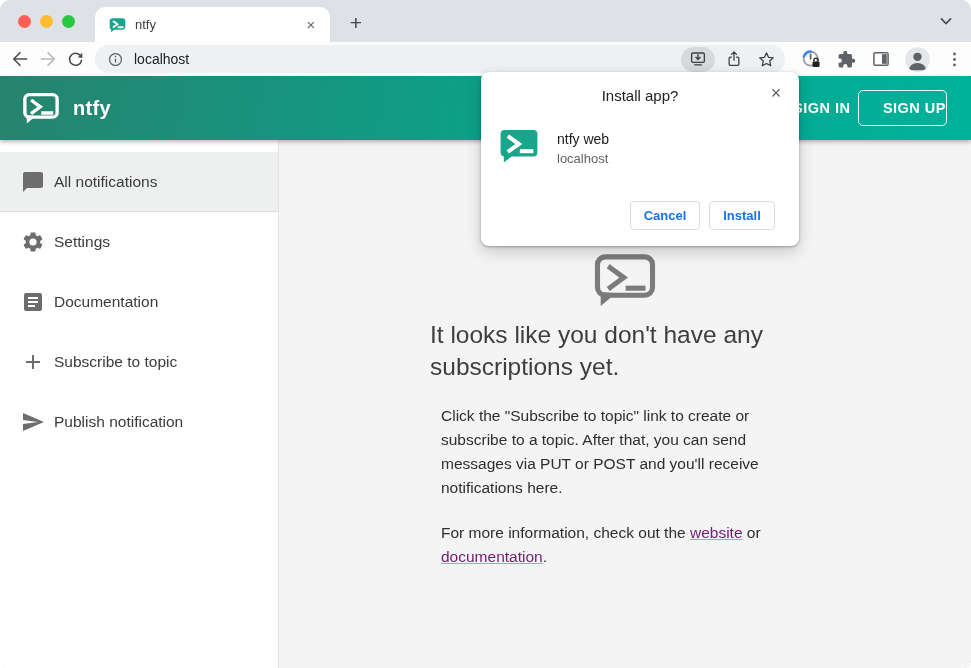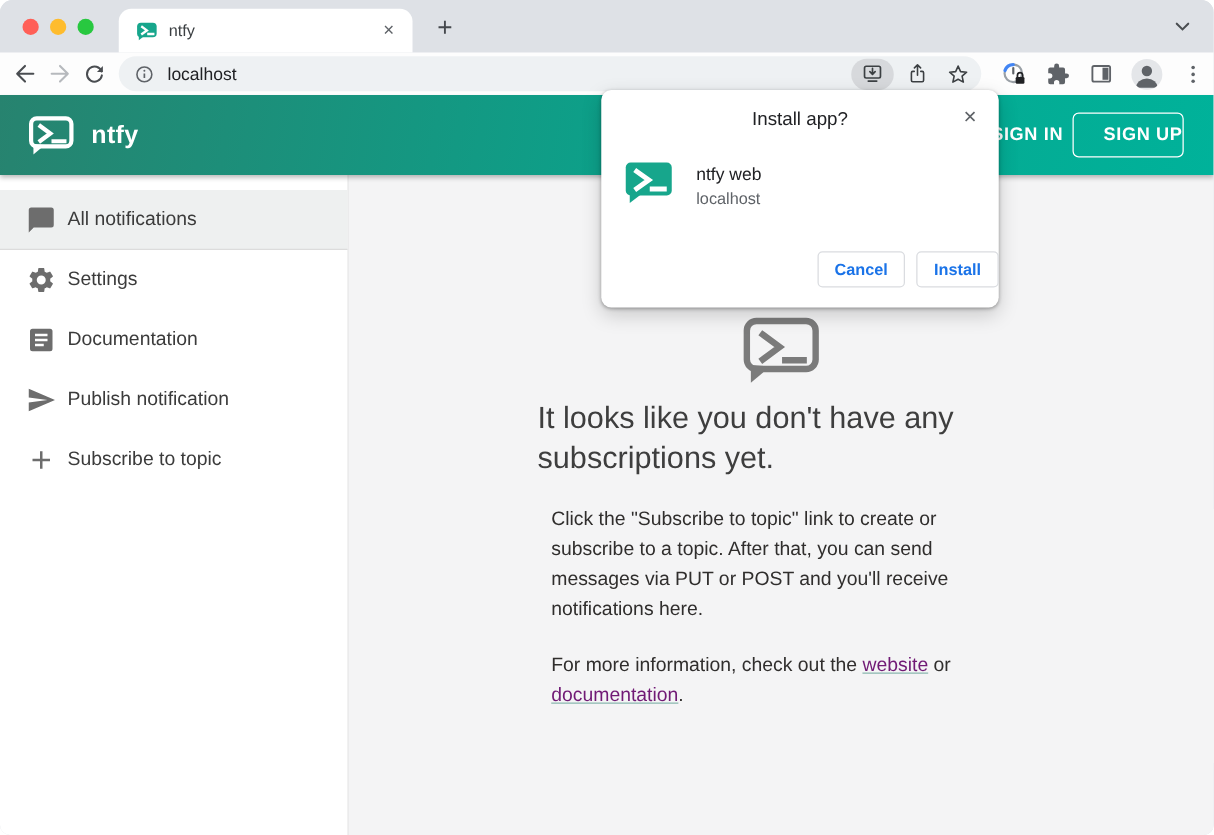--- a/index.html
+++ b/index.html
@@ -52,21 +52,21 @@
   .signin-btn { position:absolute; left:787px; top:50%; transform:translateY(-50%); background:transparent;
                 border:none; color:#fff; font-size:14.5px; font-weight:bold; letter-spacing:0.5px;
                 cursor:pointer; padding:8px 6px; }
   .signup-btn { position:absolute; left:858px; top:14px; width:89px; height:36px; background:transparent;
                 border:1.5px solid #fff; border-radius:5px; color:#fff; font-size:14.5px; font-weight:bold;
                 letter-spacing:0.5px; cursor:pointer;text-align:right; }
 
   
   .content { position:absolute; top:140px; left:0; right:0; bottom:0; display:flex; }
   .sidebar { width:279px; background:#fff; border-right:1px solid #e3e3e3; padding-top:12px; }
-  .side-item { height:48px; display:flex; align-items:center; padding-left:21px; cursor:pointer; }
+  .side-item { height:60px; display:flex; align-items:center; padding-left:21px; cursor:pointer; }
   .side-item.selected { background:#eef0f0; border-bottom:1px solid #dcdcdc; }
   .side-icon { width:24px; height:24px; flex:0 0 auto; }
   .side-label { font-size:15.5px; color:#3b3b3b; margin-left:9px; }
 
   .main { flex:1; background:#f4f4f5; display:flex; flex-direction:column; align-items:center;
           padding-top:112px; }
   .empty-logo { width:64px; height:57px; }
   .headline { width:390px; text-align:left; font-size:24.5px; line-height:32px; color:#3e3e3e;
               margin-top:10px; font-weight:400; }
   .para { width:368px; font-size:15.5px; line-height:24px; color:#302e2d; margin-top:21px; text-align:left; }
@@ -78,21 +78,21 @@
             border-radius:8px; box-shadow:0 1px 3px rgba(0,0,0,0.3), 0 6px 16px rgba(0,0,0,0.18);
             z-index:60; padding:15px 16px; }
   .dialog-title { font-size:15px; color:#202124; font-weight:400;text-align:center; }
   .dialog-close { position:absolute; top:10px; right:12px; width:22px; height:22px; border:none;
                   background:transparent; color:#5f6368; font-size:18px; line-height:22px; cursor:pointer; }
   .dialog-app { display:flex; align-items:flex-start; margin-top:24px; }
   .dialog-app-icon { width:40px; height:36px; flex:0 0 auto; margin-left:2px; }
   .dialog-app-meta { margin-left:18px; padding-top:1px; }
   .dialog-app-name { font-size:14px; color:#202124; line-height:20px; }
   .dialog-app-origin { font-size:13px; color:#5f6368; line-height:18px; margin-top:1px; }
-  .dialog-actions { position:absolute; right:0; bottom:16px; display:flex; gap:9px; }
+  .dialog-actions { position:absolute; right:24px; bottom:16px; display:flex; gap:9px; }
   .dlg-btn { height:29px; background:#fff; border:1px solid #dadce0; border-radius:4px; color:#1a73e8;
              font-size:13px; font-weight:bold; cursor:pointer; font-family:"Liberation Sans",sans-serif; }
   .dlg-cancel { width:70px; } .dlg-install { width:66px; }
 </style>
 </head>
 <body>
 
 <div class="window">
 
   <div class="tabstrip">
@@ -238,29 +238,29 @@
         <span class="side-label">Settings</span>
       </div>
       <div class="side-item">
         <svg class="side-icon" viewBox="0 0 24 24">
           <path d="M19 3H5a2 2 0 0 0-2 2v14a2 2 0 0 0 2 2h14a2 2 0 0 0 2-2V5a2 2 0 0 0-2-2zm-5 14H7v-2h7v2zm3-4H7v-2h10v2zm0-4H7V7h10v2z" fill="#6d6d6d"></path>
         </svg>
         <span class="side-label">Documentation</span>
       </div>
       <div class="side-item">
         <svg class="side-icon" viewBox="0 0 24 24">
+          <path d="M19 13h-6v6h-2v-6H5v-2h6V5h2v6h6z" fill="#6d6d6d"></path>
+        </svg>
+        <span class="side-label">Subscribe to topic</span>
+      </div>
+      <div class="side-item">
+        <svg class="side-icon" viewBox="0 0 24 24">
           <path d="M2.01 21 23 12 2.01 3 2 10l15 2-15 2z" fill="#6d6d6d"></path>
         </svg>
         <span class="side-label">Publish notification</span>
-      </div>
-      <div class="side-item">
-        <svg class="side-icon" viewBox="0 0 24 24">
-          <path d="M19 13h-6v6h-2v-6H5v-2h6V5h2v6h6z" fill="#6d6d6d"></path>
-        </svg>
-        <span class="side-label">Subscribe to topic</span>
       </div>
     </nav>
 
     <main class="main">
       <svg class="empty-logo" viewBox="0 0 100 88">
         <rect x="7" y="7" width="86" height="60" rx="12" fill="none" stroke="#7b7b7b" stroke-width="8"></rect>
         <path d="M12 62 L12 84 L36 64 Z" fill="#7b7b7b"></path>
         <path d="M27 24 L48 39.5 L27 55" fill="none" stroke="#7b7b7b" stroke-width="8" stroke-linecap="square"></path>
         <path d="M55 56 H78" stroke="#7b7b7b" stroke-width="8" stroke-linecap="square"></path>
       </svg>

